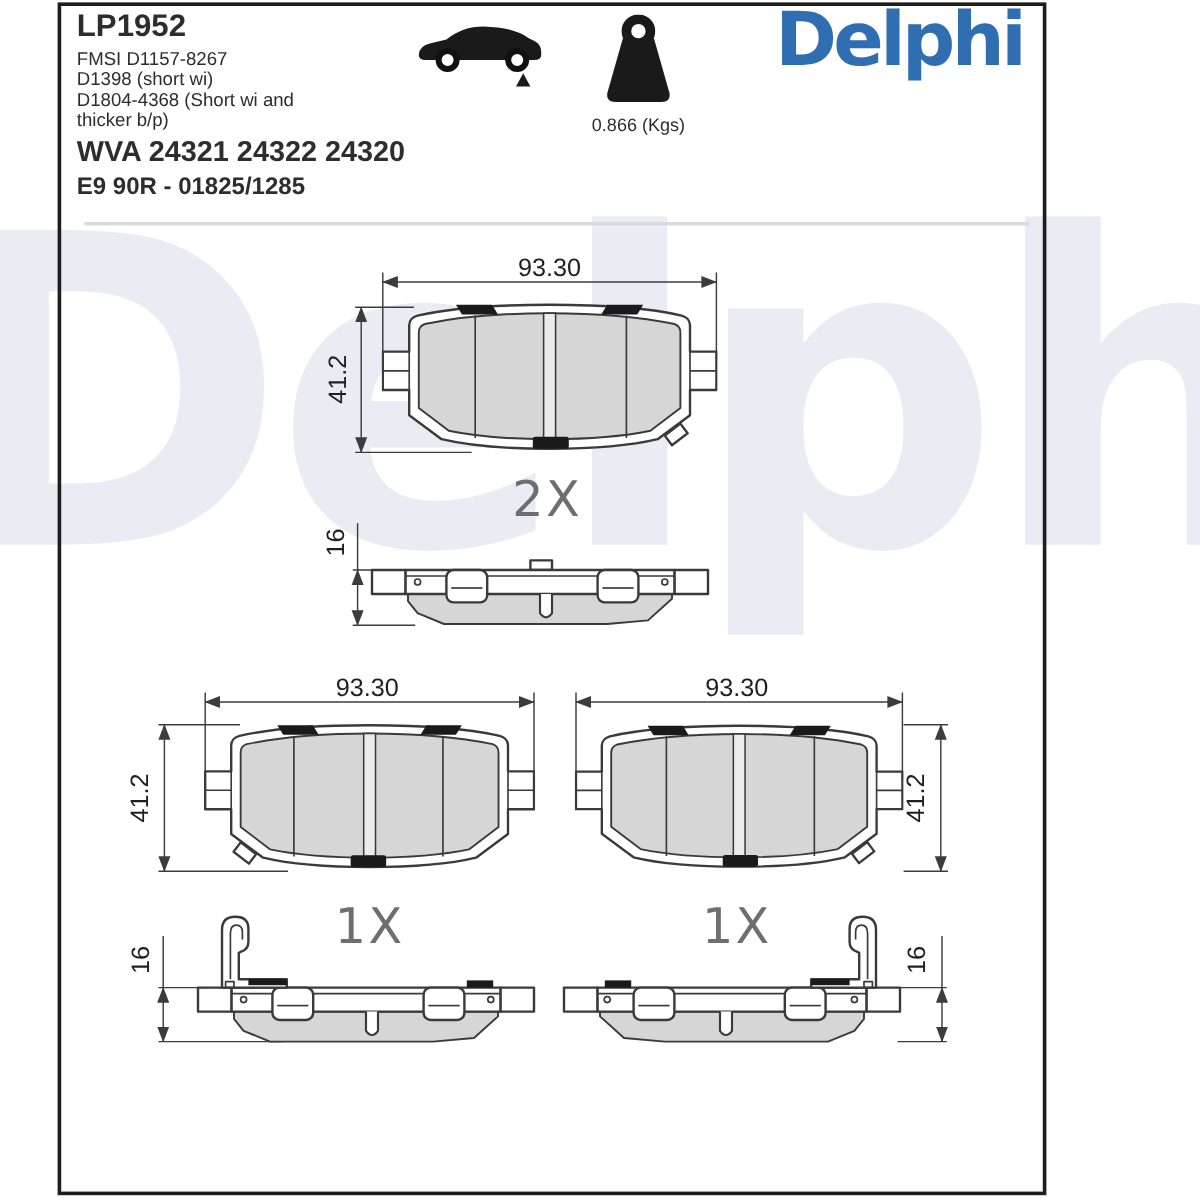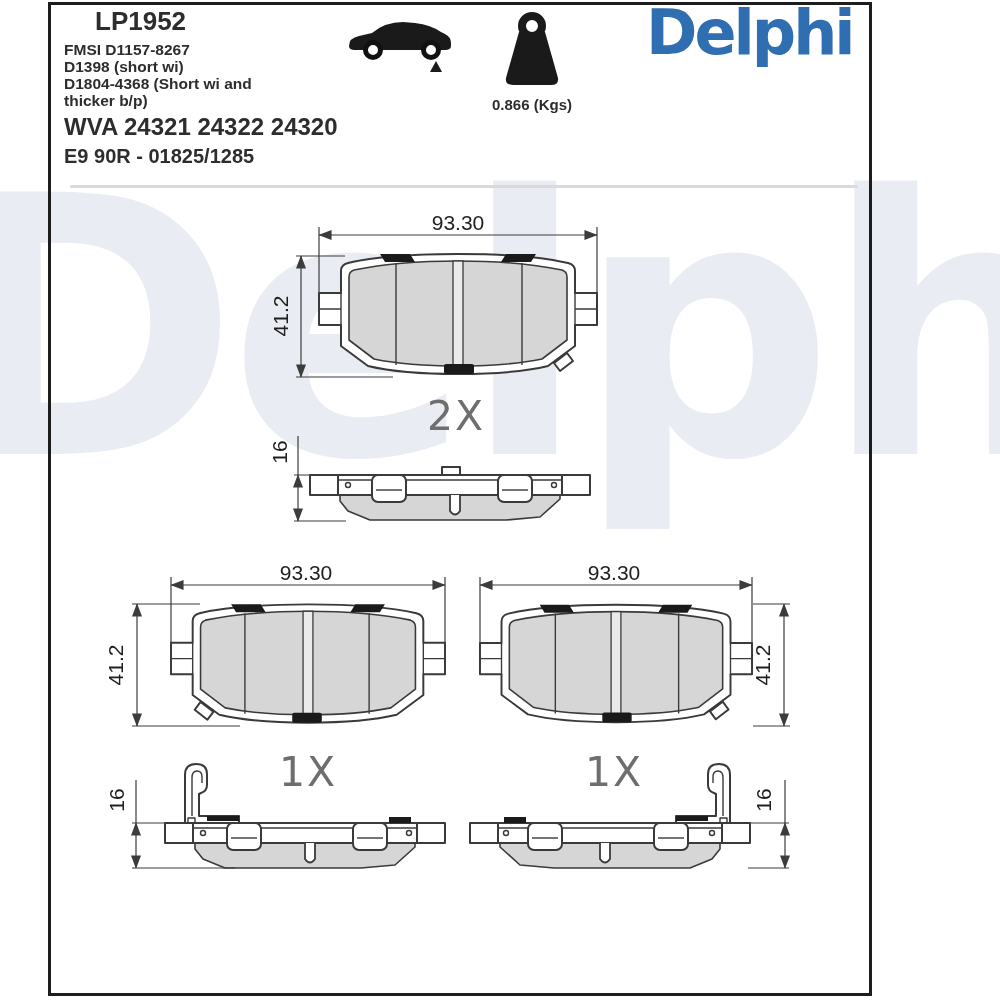--- a/index.html
+++ b/index.html
@@ -15,25 +15,25 @@
     font-size:360px;line-height:1;letter-spacing:-10px;
     color:#e9ecf3;white-space:nowrap;user-select:none;
   }
   
   .frame{
     position:absolute;left:48px;top:2px;width:824px;height:994px;
     border:3px solid #1d1d1d;box-sizing:border-box;z-index:1;background:transparent;
   }
   
   .hdr-text{position:absolute;color:#2d2d2d;z-index:3;}
-  .part-number{left:64px;top:6px;font-size:26px;font-weight:700;margin-left:31px;}
-  .fmsi{left:64px;top:41px;font-size:15.5px;font-weight:700;line-height:17px;}
+  .part-number{left:64px;top:6px;font-size:26px;font-weight:700;}
+  .fmsi{left:64px;top:41px;font-size:15.5px;font-weight:400;line-height:17px;}
   .wva{left:64px;top:113px;font-size:24px;font-weight:700;}
   .approval{left:64px;top:145px;font-size:20px;font-weight:700;}
-  .weight-caption{left:486px;top:96px;width:92px;text-align:center;font-size:15px;font-weight:700;}
+  .weight-caption{left:486px;top:96px;width:92px;text-align:center;font-size:15px;font-weight:400;}
   .logo{
     position:absolute;left:646px;top:2px;z-index:3;
     font-family:"DejaVu Sans",sans-serif;font-weight:700;
     font-size:62px;line-height:1;letter-spacing:-3px;color:#2f6eb0;
   }
   .divider{position:absolute;left:70px;top:185px;width:788px;height:3px;background:#dadada;border-radius:2px;z-index:2;}
   .icon-abs{position:absolute;z-index:3;}
   
   svg.drawings{position:absolute;left:0;top:0;z-index:2;}
   .dim{stroke:#3c3c3c;stroke-width:1.2;fill:none;}

